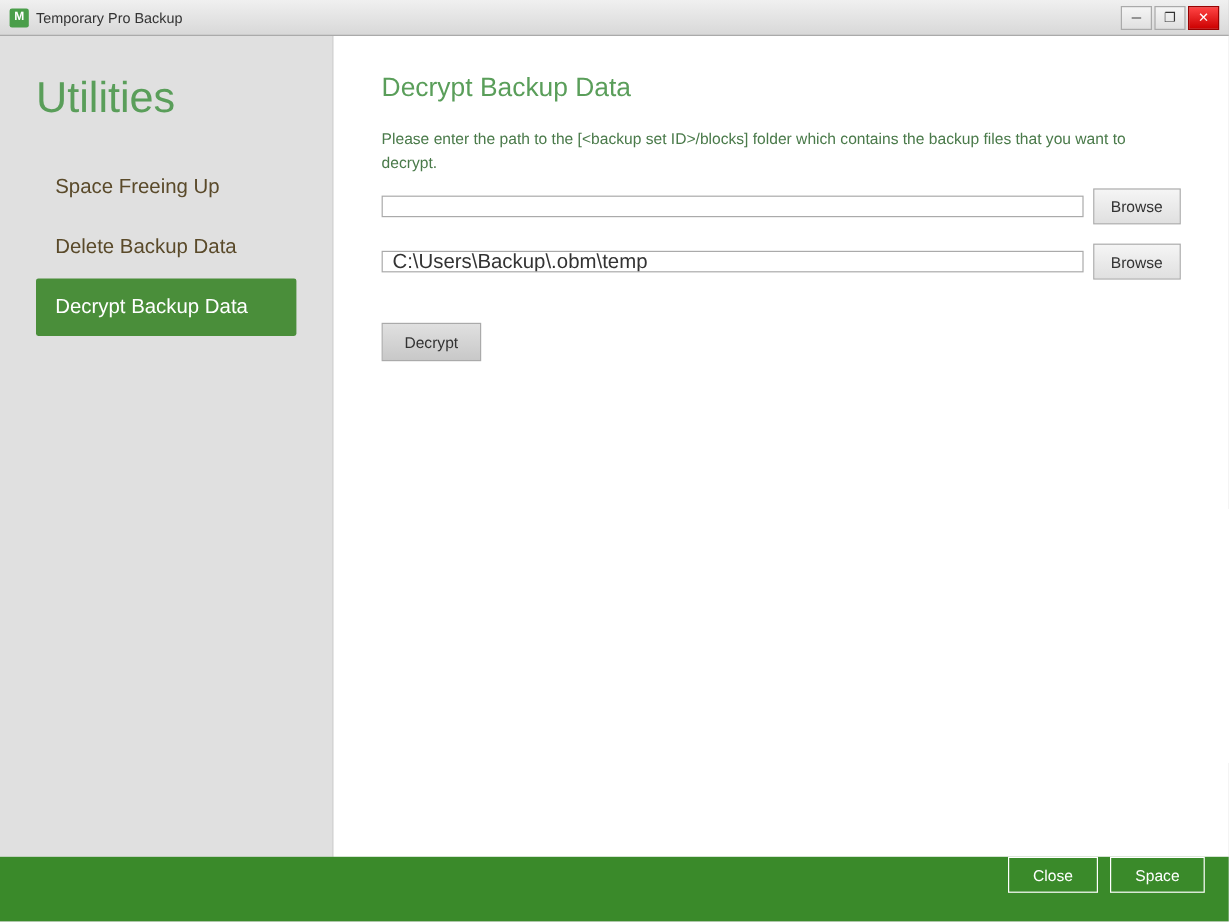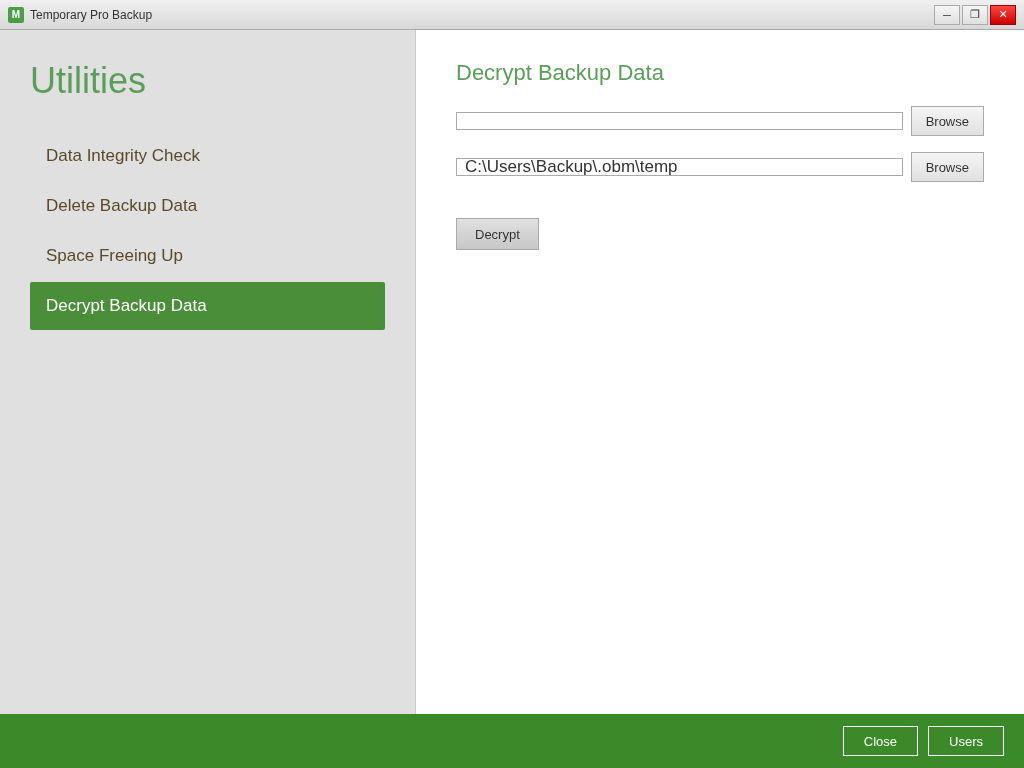--- a/index.html
+++ b/index.html
@@ -76,21 +76,21 @@
     }
 
     
     .content-area {
       flex: 1;
       display: flex;
     }
 
     
     .sidebar {
-      width: 416px;
+      width: 278px;
       background: #e0e0e0;
       padding: 20px 30px;
       flex-shrink: 0;
       border-right: 1px solid #ccc;
     }
     .sidebar-title {
       font-size: 36px;
       color: #5a9e5a;
       font-weight: 300;
       margin-bottom: 30px;
@@ -167,21 +167,21 @@
       color: #333;
       cursor: pointer;
       margin-top: 20px;
     }
 
     
     .footer {
       height: 54px;
       background: #3a8a2a;
       display: flex;
-      align-items: center;
+      align-items: flex-start;
       justify-content: flex-end;
       padding: 0 20px;
       gap: 10px;
       flex-shrink: 0;
     }
     .footer-btn {
       height: 30px;
       padding: 0 20px;
       background: transparent;
       border: 1px solid white;
@@ -204,28 +204,28 @@
     <button class="title-btn close-btn">✕</button>
   </div>
 </div>
 
 <div class="main-window">
   <div class="content-area">
 
     <div class="sidebar">
       <div class="sidebar-title">Utilities</div>
 
-      <div class="nav-item">Data Integrity Check</div>
+      <div class="nav-item">Space Freeing Up</div>
       <div class="nav-item">Delete Backup Data</div>
-      <div class="nav-item">Space Freeing Up</div>
       <div class="nav-item active">Decrypt Backup Data</div>
     </div>
 
     <div class="main-content">
       <div class="page-title">Decrypt Backup Data</div>
+      <p class="description-text">Please enter the path to the [&lt;backup set ID&gt;/blocks] folder which contains the backup files that you want to decrypt.</p>
 
       
       <div class="input-row">
         <input class="path-input" type="text" value="" style="">
         <button class="browse-btn">Browse</button>
       </div>
 
       
 
       
@@ -235,15 +235,15 @@
       </div>
 
       
       <button class="decrypt-btn">Decrypt</button>
     </div>
 
   </div>
 
   <div class="footer">
     <button class="footer-btn">Close</button>
-    <button class="footer-btn">Users</button>
+    <button class="footer-btn">Space</button>
   </div>
 </div>
 
 </body></html>

